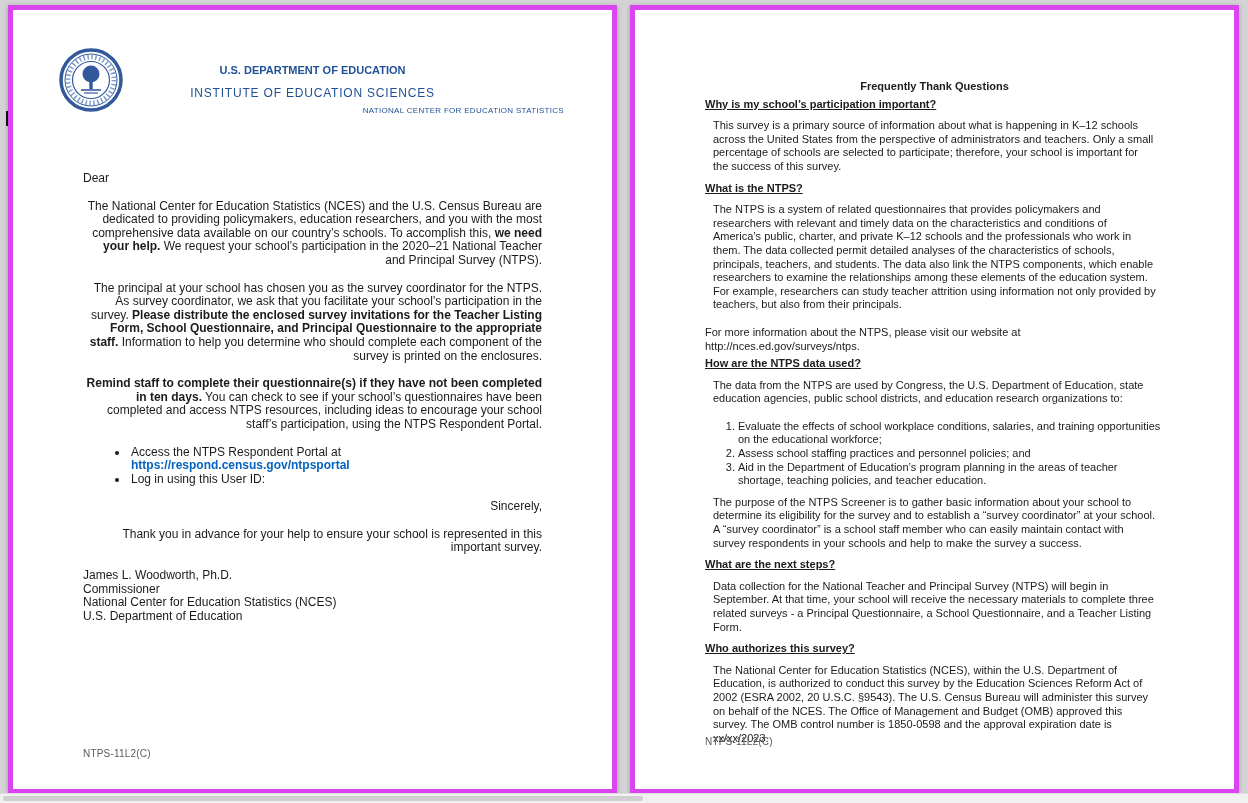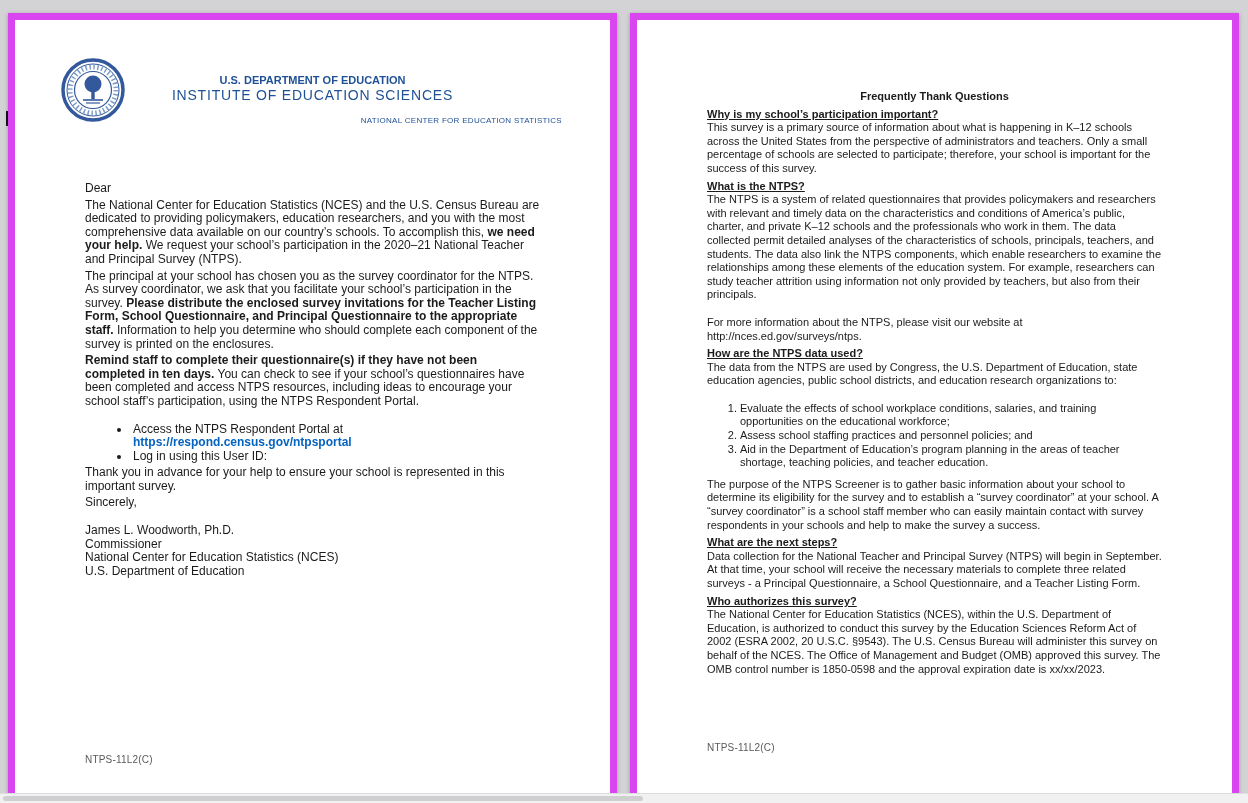--- a/index.html
+++ b/index.html
@@ -4,54 +4,54 @@
 <style>
   html,body{margin:0;padding:0;}
   body{
     width:1248px;height:803px;
     background:#d3d3d6;
     font-family:"Liberation Sans",sans-serif;
     -webkit-font-smoothing:antialiased;
   }
   .canvas{position:relative;width:1248px;height:803px;overflow:hidden;background:#d3d3d6;}
   .page{
-    position:absolute;top:13px;width:609px;height:789px;box-sizing:border-box;
-    background:#ffffff;border:7px solid #d946ef;
+    position:absolute;top:5px;width:609px;height:789px;box-sizing:border-box;
+    background:#ffffff;border:5px solid #d946ef;
     box-shadow:0 1px 4px rgba(0,0,0,.28);
   }
   .page-left{left:8px;}
   .page-right{left:630px;}
 
   
   .letterhead{position:relative;height:78px;margin-top:38px;}
   .seal{position:absolute;left:46px;top:0;}
   .lh-center{text-align:center;padding-top:16px;}
   .lh-dept{font-size:11px;font-weight:bold;color:#1f5096;}
-  .lh-inst{font-size:14px;color:#1f5096;letter-spacing:.8px;margin-top:1px;}
+  .lh-inst{font-size:12px;color:#1f5096;letter-spacing:.8px;margin-top:10px;}
   .lh-nces{position:absolute;right:48px;top:58px;font-size:8px;color:#1f5096;letter-spacing:.3px;}
 
   
   .letter-body{padding:0 70px;font-size:12px;line-height:13.6px;color:#1b1b1b;}
   .salutation{margin:46px 0 0 0;}
-  .para{margin:3px 0 0 0;}
+  .para{margin:14px 0 0 0;text-align:right;}
   b{font-weight:bold;}
   .bullets{margin:14px 0 0 0;padding:0 0 0 46px;list-style:disc outside;}
   .bullets li{margin:0;padding-left:2px;}
   .link{color:#0563c1;font-weight:bold;text-decoration:none;cursor:pointer;}
   .sig-block{margin:14px 0 0 0;}
   .sig-line{margin:0;}
   .page-footer{position:absolute;left:70px;font-size:10px;color:#5a5a5a;letter-spacing:.2px;}
   .footer-left{bottom:30px;}
   .footer-right{bottom:42px;}
 
   
   .faq-body{padding:70px 70px 0;font-size:11px;line-height:13.6px;color:#1b1b1b;}
   .faq-title{text-align:center;font-weight:bold;margin:0;font-size:11px;}
   .faq-q{font-weight:bold;text-decoration:underline;margin:4px 0 0 0;}
-  .faq-a{margin:0;}
+  .faq-a{margin:8px;}
   .faq-a2{margin:14px 0 0 0;}
   .faq-ol{margin:14px 0 8px 0;padding:0 0 0 33px;}
   .faq-ol li{margin:0;}
 
   
   .cursor-mark{position:absolute;left:6px;top:111px;width:2px;height:15px;background:#151515;}
   .hscroll{position:absolute;left:0;bottom:0;width:1248px;height:9px;background:#f1f1f2;border-top:1px solid #dddddf;}
   .hthumb{position:absolute;left:3px;top:2px;width:640px;height:5px;background:#cfcfd2;border-radius:3px;}
 </style>
 </head>
@@ -88,23 +88,23 @@
 
       <p class="para"><span>The principal at your school has chosen you as the survey coordinator for the NTPS. As survey coordinator, we ask that you facilitate your school’s participation in the survey. </span><b>Please distribute the enclosed survey invitations for the Teacher Listing Form, School Questionnaire, and Principal Questionnaire to the appropriate staff.</b><span> Information to help you determine who should complete each component of the survey is printed on the enclosures.</span></p>
 
       <p class="para"><b>Remind staff to complete their questionnaire(s) if they have not been completed in ten days.</b><span> You can check to see if your school’s questionnaires have been completed and access NTPS resources, including ideas to encourage your school staff’s participation, using the NTPS Respondent Portal.</span></p>
 
       <ul class="bullets">
         <li><span>Access the NTPS Respondent Portal at </span><a class="link">https://respond.census.gov/ntpsportal</a></li>
         <li><span>Log in using this User ID:</span></li>
       </ul>
 
+      <p class="para">Sincerely,</p>
+
       <p class="para">Thank you in advance for your help to ensure your school is represented in this important survey.</p>
-
-      <p class="para">Sincerely,</p>
 
       <div class="sig-block">
         <p class="sig-line">James L. Woodworth, Ph.D.</p>
         <p class="sig-line">Commissioner</p>
         <p class="sig-line">National Center for Education Statistics (NCES)</p>
         <p class="sig-line">U.S. Department of Education</p>
       </div>
     </div>
 
     <div class="page-footer footer-left">NTPS-11L2(C)</div>

